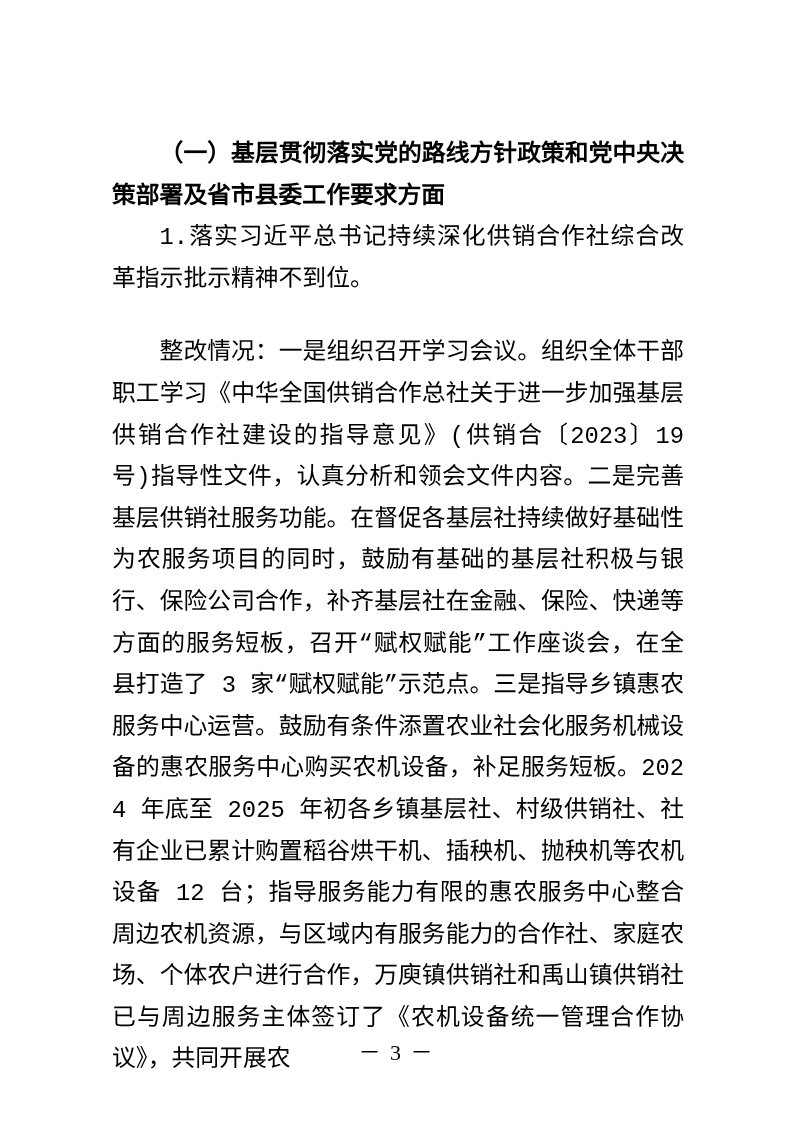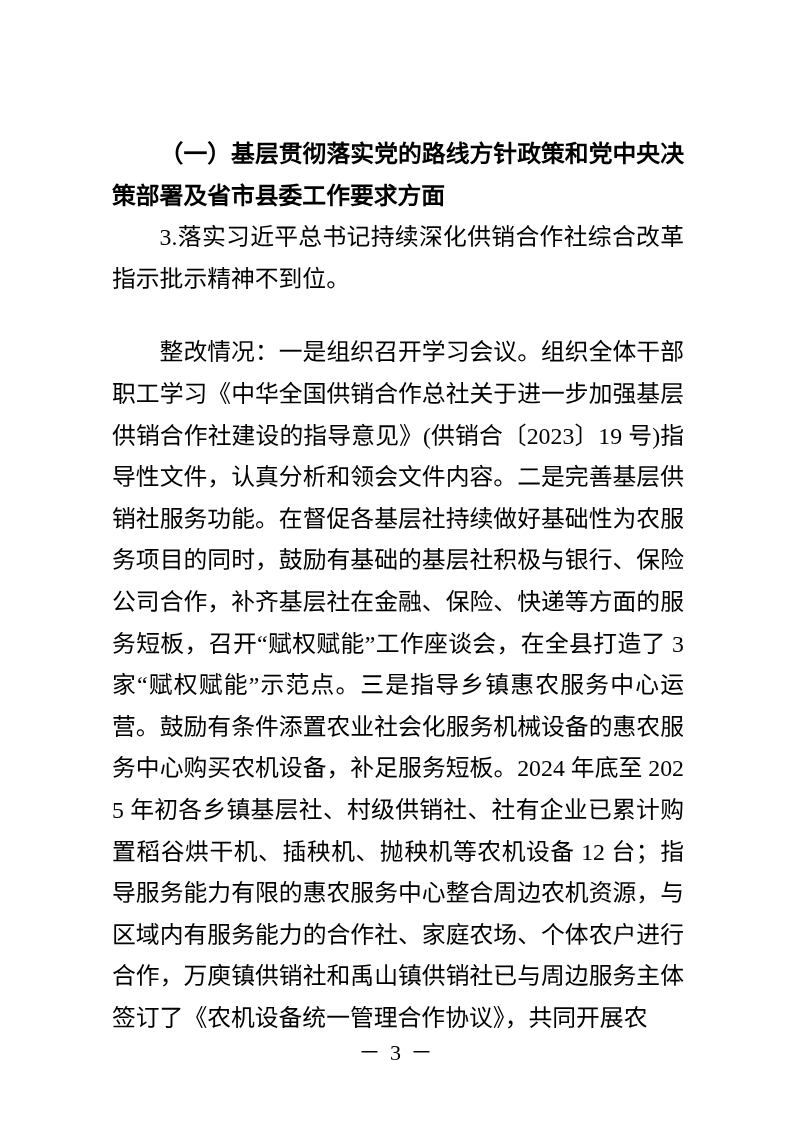--- a/index.html
+++ b/index.html
@@ -21,20 +21,21 @@
     background: #ffffff;
     color: #000000;
     overflow: hidden;
   }
 
   .doc-content {
     position: absolute;
     left: 112px;
     top: 134px;
     width: 572px;
+    font-family: Liberation Mono, monospace;
   }
 
   .doc-content p {
     font-size: 23.8px;
     line-height: 41.6px;
     text-align: justify;
     text-justify: inter-ideograph;
     text-indent: 2em;
     letter-spacing: 0;
     word-break: break-all;
@@ -70,20 +71,20 @@
   }
 </style>
 </head>
 <body>
 
 <div class="doc-page">
 
   <div class="doc-content">
     <p class="para-heading">（一）基层贯彻落实党的路线方针政策和党中央决策部署及省市县委工作要求方面</p>
 
-    <p class="para-issue">3.落实习近平总书记持续深化供销合作社综合改革指示批示精神不到位。</p>
+    <p class="para-issue">1.落实习近平总书记持续深化供销合作社综合改革指示批示精神不到位。</p>
 
     <p class="para-body">整改情况：一是组织召开学习会议。组织全体干部职工学习《中华全国供销合作总社关于进一步加强基层供销合作社建设的指导意见》(供销合〔2023〕19 号)指导性文件，认真分析和领会文件内容。二是完善基层供销社服务功能。在督促各基层社持续做好基础性为农服务项目的同时，鼓励有基础的基层社积极与银行、保险公司合作，补齐基层社在金融、保险、快递等方面的服务短板，召开“赋权赋能”工作座谈会，在全县打造了 3 家“赋权赋能”示范点。三是指导乡镇惠农服务中心运营。鼓励有条件添置农业社会化服务机械设备的惠农服务中心购买农机设备，补足服务短板。2024 年底至 2025 年初各乡镇基层社、村级供销社、社有企业已累计购置稻谷烘干机、插秧机、抛秧机等农机设备 12 台；指导服务能力有限的惠农服务中心整合周边农机资源，与区域内有服务能力的合作社、家庭农场、个体农户进行合作，万庾镇供销社和禹山镇供销社已与周边服务主体签订了《农机设备统一管理合作协议》，共同开展农</p>
   </div>
 
   <div class="page-footer">－ 3 －</div>
 
 </div>
 
 </body></html>

